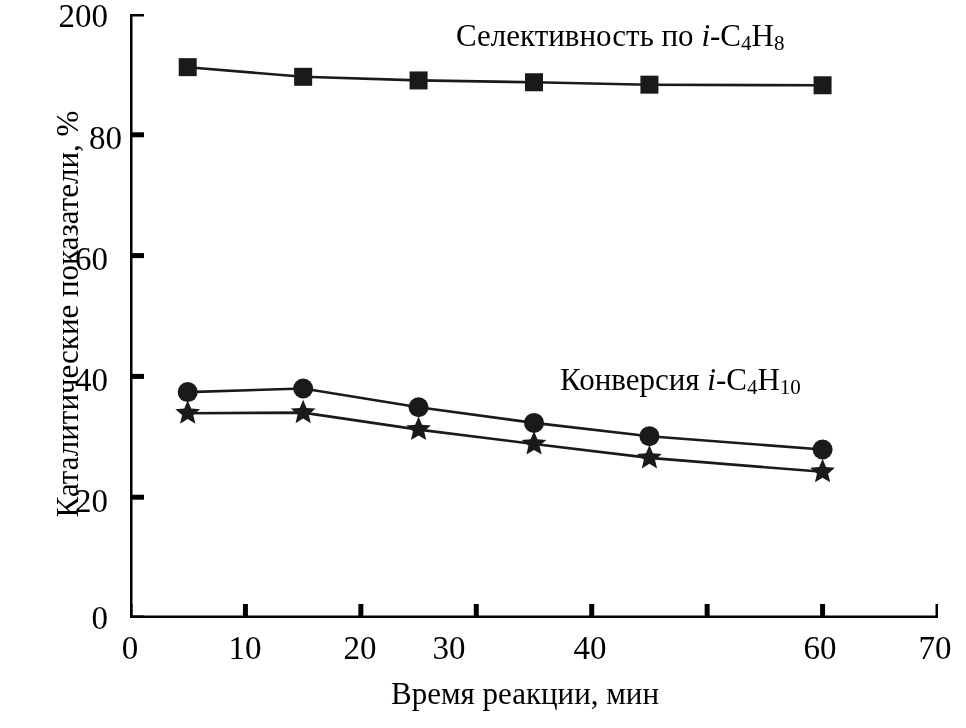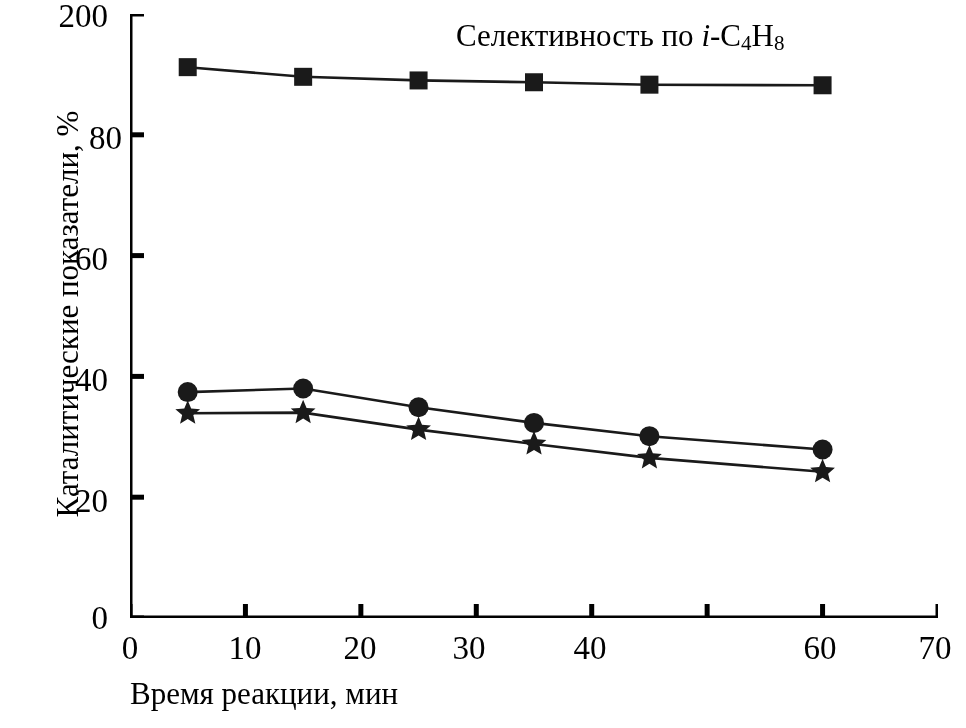--- a/index.html
+++ b/index.html
@@ -30,21 +30,21 @@
     transform-origin: 50% 50%;
     font-size: 31px;
     letter-spacing: 0px;
     white-space: nowrap;
   }
   .xlabel {
     position: absolute;
     left: 130px;
     top: 676px;
     width: 790px;
-    text-align: left;
+    text-align: center;
     font-size: 31px;
     white-space: nowrap;
   }
   
   .ytick {
     position: absolute;
     width: 90px;
     text-align: right;
     font-size: 33px;
     line-height: 33px;
@@ -86,21 +86,21 @@
   <div class="ytick" style="left:18px; top:0px;">200</div>
   <div class="ytick" style="left:32px; top:122px;font-family:Liberation Serif, serif;">80</div>
   <div class="ytick" style="left:18px; top:243px;">60</div>
   <div class="ytick" style="left:18px; top:364px;">40</div>
   <div class="ytick" style="left:18px; top:485px;">20</div>
   <div class="ytick" style="left:18px; top:602px;">0</div>
 
   <div class="xtick" style="left:85px;  top:632px;">0</div>
   <div class="xtick" style="left:200px; top:632px;">10</div>
   <div class="xtick" style="left:315px; top:632px;">20</div>
-  <div class="xtick" style="left:424px; top:632px;">30</div>
+  <div class="xtick" style="left:404px; top:632px;">30</div>
   <div class="xtick" style="left:545px; top:632px;">40</div>
   <div class="xtick" style="left:775px; top:632px;">60</div>
   <div class="xtick" style="left:890px; top:632px;">70</div>
 
   <div id="plot">
     <svg id="svg" width="808" height="604" viewBox="0 0 808 604">
 
       <line x1="0" y1="604" x2="808" y2="604" stroke="#000" stroke-width="5"></line>
       <line x1="0" y1="604" x2="0" y2="0" stroke="#000" stroke-width="5"></line>
 
@@ -153,15 +153,18 @@
             <path d="M692.57,444.83L696.01,453.10L704.94,453.81L698.14,459.64L700.21,468.35L692.57,463.68L684.93,468.35L687.01,459.64L680.21,453.81L689.13,453.10Z" fill="#1a1a1a"></path>
           </g>
         </g>
     </svg>
   </div>
 
   <div class="ann" style="left:456px; top:18px;">
     <span>Селективность по </span><span class="it">i</span><span>-C</span><sub>4</sub><span>H</span><sub>8</sub>
   </div>
 
+  <div class="ann" style="left:560px; top:362px;">
+    <span>Конверсия </span><span class="it">i</span><span>-C</span><sub>4</sub><span>H</span><sub>10</sub>
+  </div>
 
 
 </div>
 
 </body></html>

